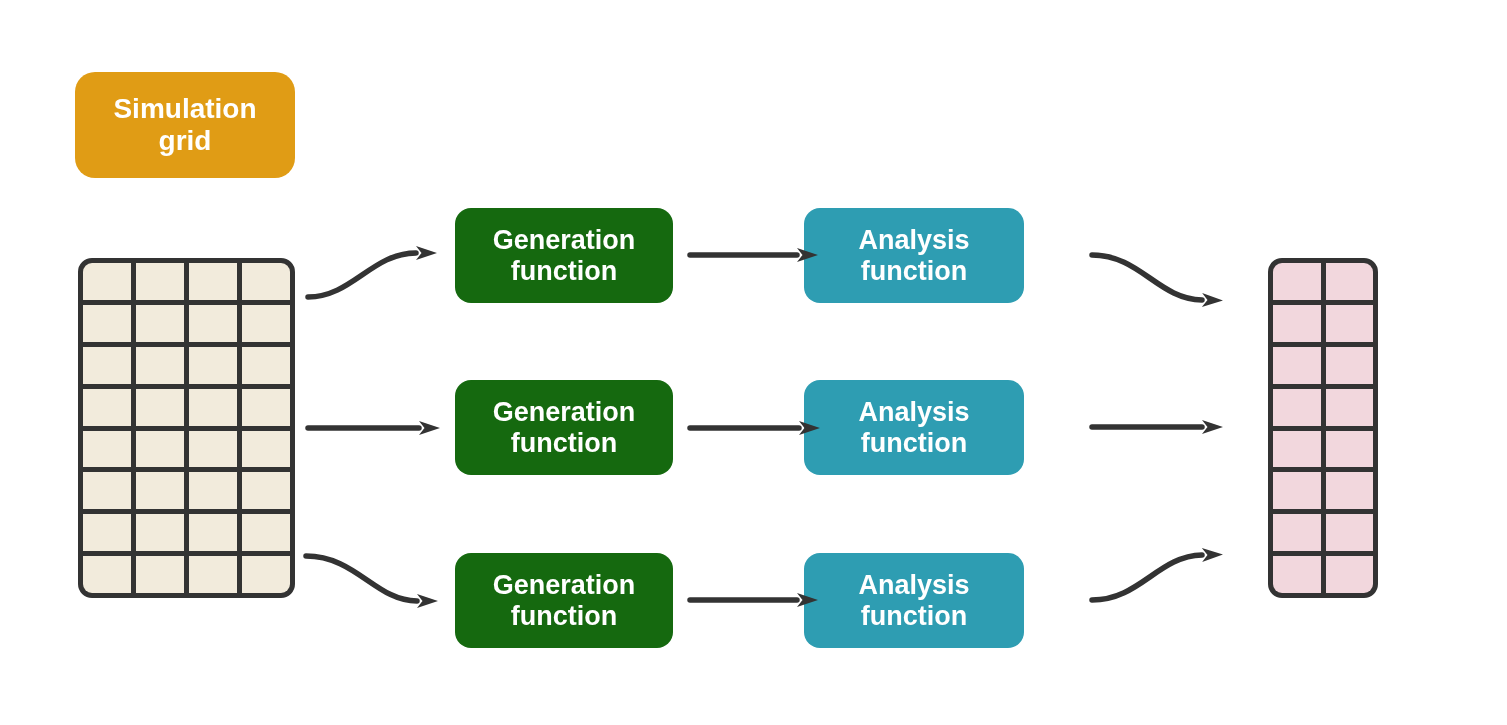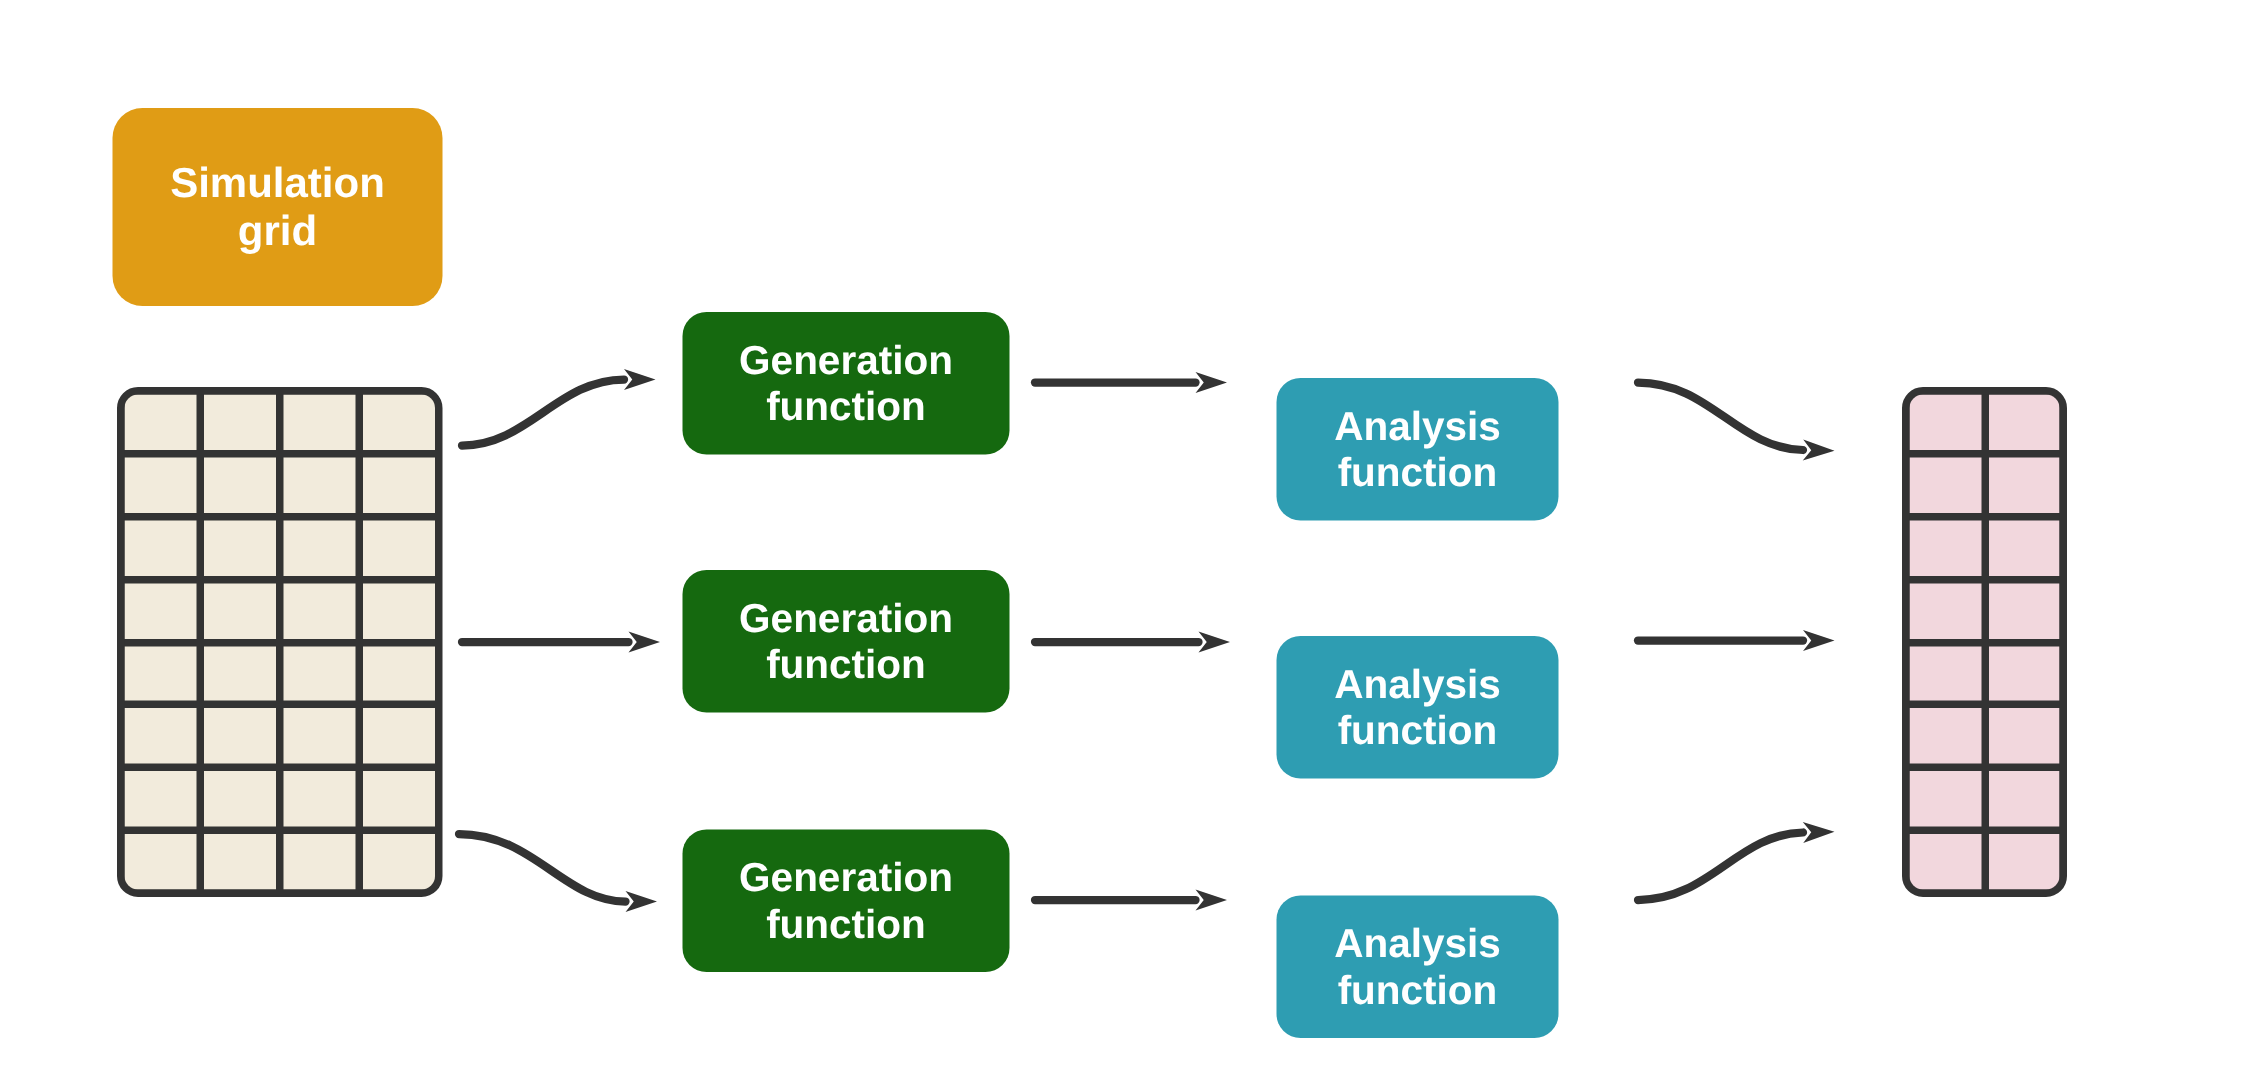--- a/index.html
+++ b/index.html
@@ -18,30 +18,30 @@
   .canvas {
     position:relative; width:1507px; height:725px;
     background:var(--c-bg); overflow:hidden;
   }
   .pill {
     position:absolute; border-radius:20px;
     display:flex; flex-direction:column; align-items:center; justify-content:center;
     color:var(--c-text); font-weight:bold; font-size:28px; line-height:1.15;
     text-align:center;
   }
-  .pill-sim { left:75px; top:72px; width:220px; height:132px; background:var(--c-orange); }
+  .pill-sim { left:75px; top:72px; width:220px; height:106px; background:var(--c-orange); }
   .pill-res { left:1214px; top:73px; width:214px; height:106px; background:var(--c-crimson); }
   .func {
     position:absolute; width:218px; height:95px; border-radius:16px;
     display:flex; flex-direction:column; align-items:center; justify-content:center;
     color:var(--c-text); font-weight:bold; font-size:27px; line-height:1.12;
     text-align:center;
   }
   .func-gen { left:455px; background:var(--c-green); }
-  .func-ana { left:851px; width:188px; background:var(--c-teal);margin-top:44px; }
+  .func-ana { left:804px; width:220px; background:var(--c-teal); }
   .row-1 { top:208px; }
   .row-2 { top:380px; }
   .row-3 { top:553px; }
   .gridbox {
     position:absolute; background:var(--c-stroke);
     border:5px solid var(--c-stroke); border-radius:14px; overflow:hidden;
     display:grid; gap:5px;
   }
   .grid-sim {
     left:78px; top:258px; width:217px; height:340px;

